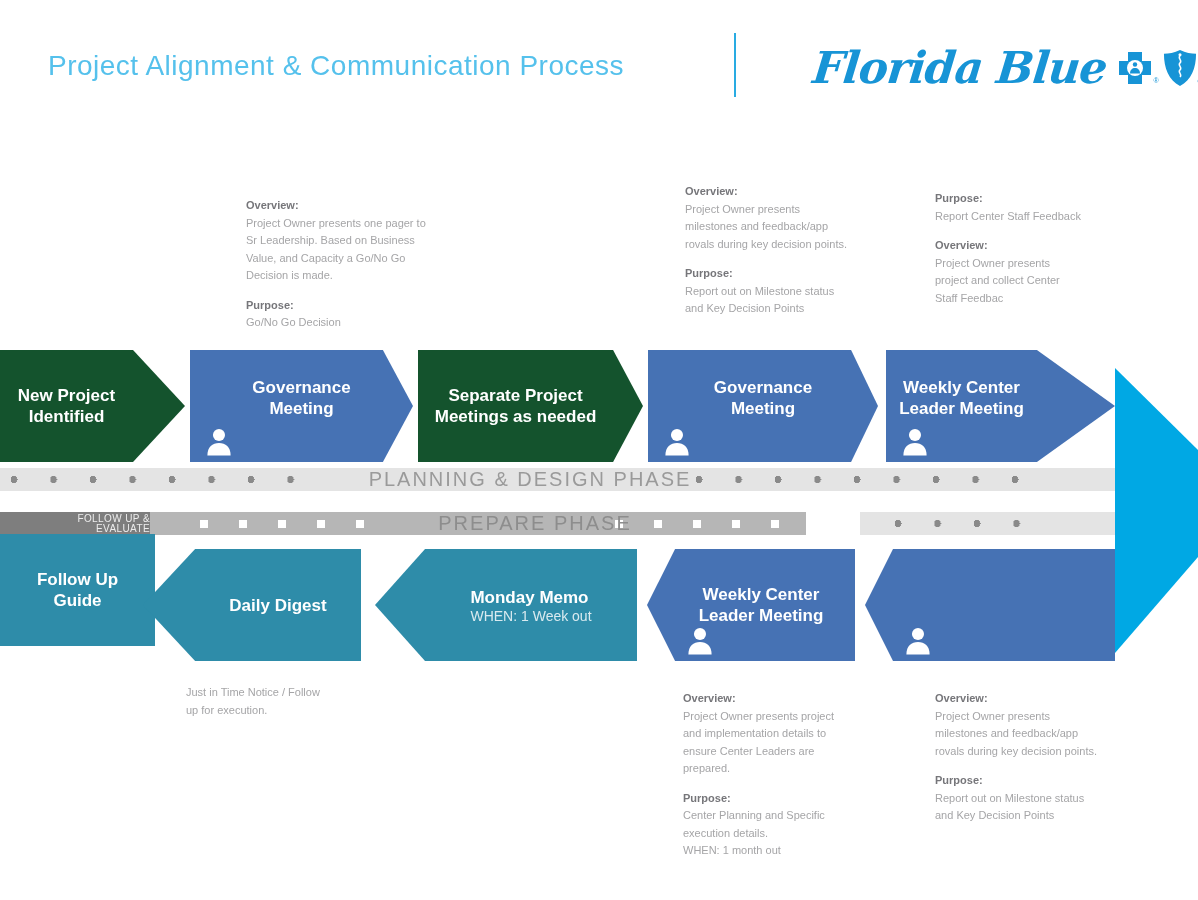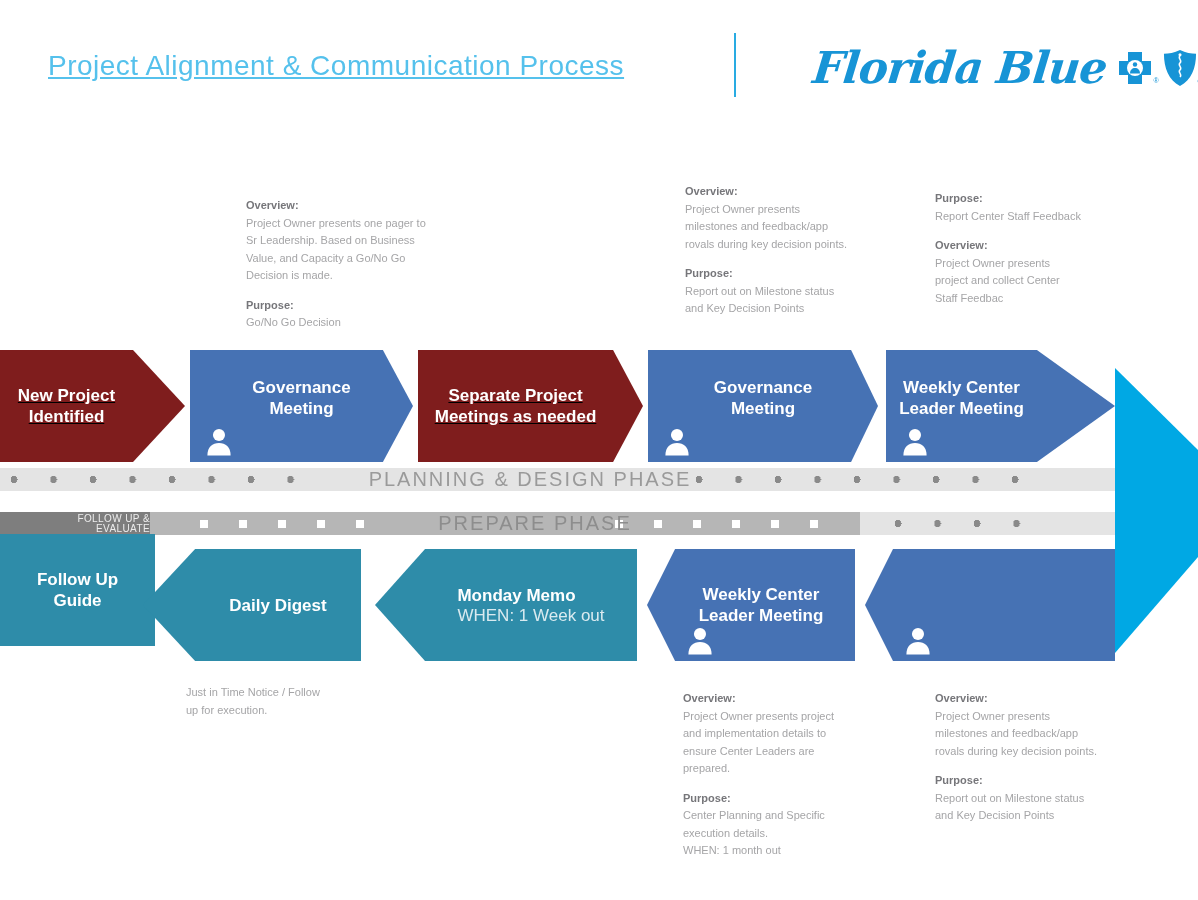--- a/index.html
+++ b/index.html
@@ -1,58 +1,58 @@
 <!DOCTYPE html>
 <html><head>
 <meta charset="utf-8">
 <style>
   html,body{margin:0;padding:0;background:#fff;}
   *{box-sizing:border-box;font-family:"Liberation Sans",sans-serif;}
   .slide{position:relative;width:1198px;height:900px;background:#fff;overflow:hidden;}
 
   
   .title{position:absolute;left:48px;top:50px;margin:0;font-size:28px;font-weight:400;
-         letter-spacing:.5px;color:#55C1EC;text-decoration:underline;}
+         letter-spacing:.5px;color:#55C1EC;}
   .hdr-divider{position:absolute;left:734px;top:33px;width:2px;height:64px;background:#29ABE2;}
   .logo{position:absolute;left:813px;top:40px;height:56px;display:flex;align-items:center;gap:10px;}
   .logo-text{font-family:"DejaVu Serif",serif;font-style:italic;font-weight:700;
              font-size:44px;color:#1794D6;letter-spacing:-1px;transform:skewX(-6deg);line-height:1;}
   .mark{position:relative;display:inline-block;line-height:0;}
   .reg{position:absolute;right:-6px;bottom:2px;font-size:7px;color:#1794D6;line-height:1;}
 
   
   .note{position:absolute;width:252px;color:#A5A5A7;font-size:11px;line-height:17.5px;}
   .note-label{font-weight:700;color:#76767A;}
   .note-label.mt{margin-top:12px;}
   .pre{white-space:pre-line;}
 
   
   .arrow{position:absolute;height:112px;display:flex;align-items:center;justify-content:center;}
-  .cyan{background:#7f1d1d;text-decoration:underline;}
+  .cyan{background:#14532d;}
   .blue{background:#4672B4;}
   .teal{background:#2E8CA9;}
   .arrow-label{color:#fff;font-weight:700;font-size:17px;line-height:21px;text-align:center;}
   .mw85{max-width:85px;} .mw130{max-width:130px;} .mw150{max-width:150px;}
   .pbico{padding-bottom:16px;}
   .person{position:absolute;bottom:6px;}
   .p-r{left:16px;} .p-l{left:40px;}
   .turn{position:absolute;left:1115px;top:368px;width:83px;height:285px;background:#00A8E4;
         clip-path:polygon(0 0,100% 28.8%,100% 66.3%,0 100%);}
   .mm-wrap{text-align:left;}
-  .when{color:rgba(255,255,255,.82);font-size:17px;margin-top:0;}
+  .when{color:rgba(255,255,255,.82);font-size:14px;margin-top:0;}
 
   
   .bar{position:absolute;height:23px;}
   .bar1{left:0;top:468px;width:1115px;background:#E4E4E4;}
   .bar-label{position:absolute;top:0;transform:translateX(-50%);line-height:23px;
              font-size:20px;letter-spacing:2px;color:#9A9A9A;white-space:nowrap;}
   .fu{left:0;top:512px;width:150px;background:#7E7E7E;text-align:right;}
   .fu-label{display:block;padding:2px 0 0 28px;font-size:10px;line-height:10px;
             letter-spacing:.4px;color:#EDEDED;}
-  .prep{left:150px;top:512px;width:710px;background:#B6B6B6;}
+  .prep{left:150px;top:512px;width:656px;background:#B6B6B6;}
   .prep .bar-label{color:#8D8D8D;}
   .tail{left:860px;top:512px;width:255px;background:#E4E4E4;}
   .dotrun{position:absolute;top:0;bottom:0;
           background-image:radial-gradient(circle 3.5px at 4px 50%,#8A8A8A 99%,transparent 100%);
           background-size:39.5px 100%;background-repeat:repeat-x;}
   .sqrun{position:absolute;top:0;bottom:0;
          background-image:linear-gradient(to right,#fff 0 8px,transparent 8px);
          background-size:39px 8px;background-repeat:repeat-x;background-position:0 center;}
 </style>
 </head>

